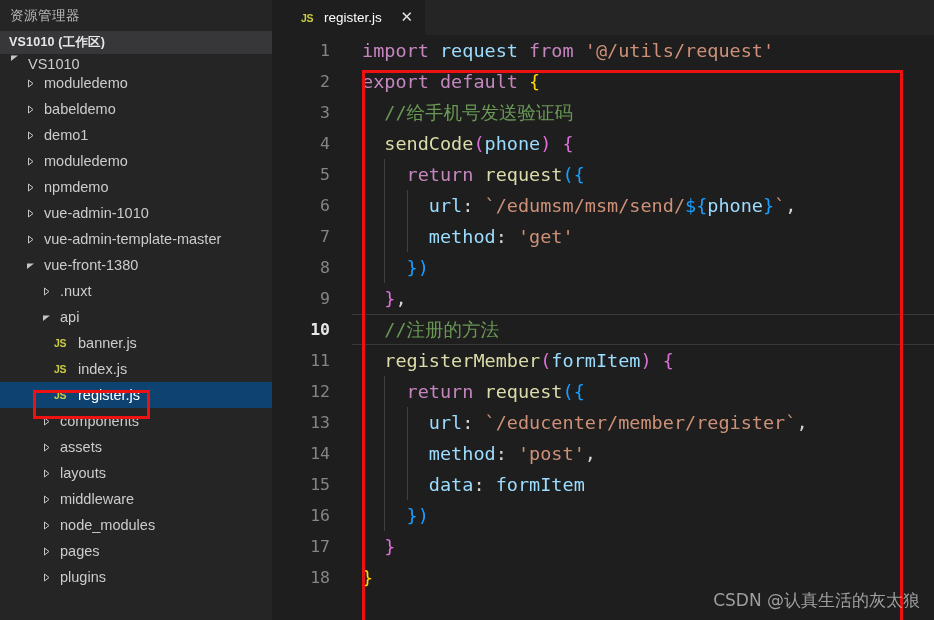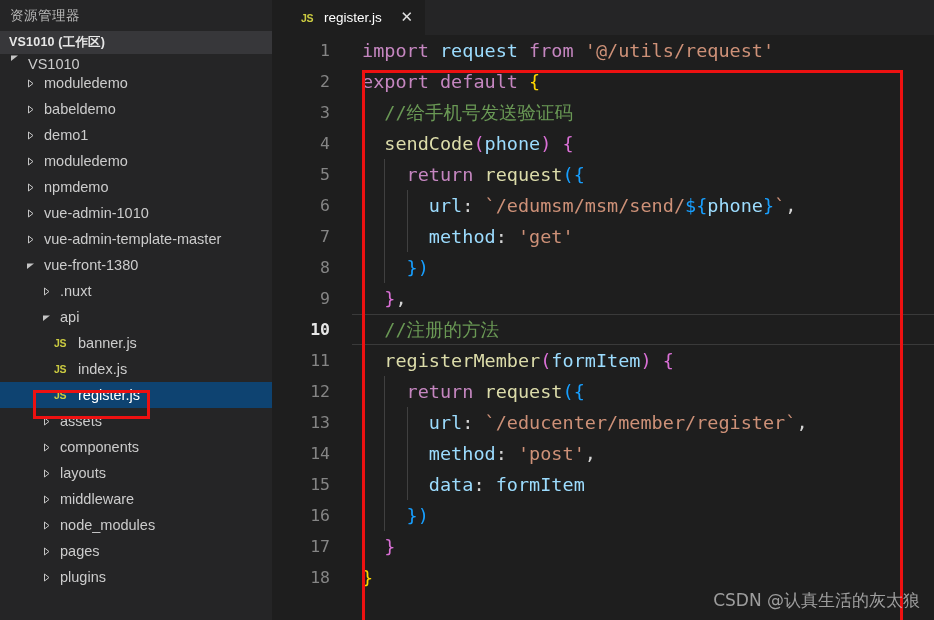--- a/index.html
+++ b/index.html
@@ -366,31 +366,31 @@
           <span class="tree-label">register.js</span>
         </div>
         <div class="tree-row">
           <span style="flex: 0 0 38px;"></span>
           <span class="twisty">
             <svg width="9" height="9" viewBox="0 0 9 9">
               <path d="M2.5 1 L7 4.5 L2.5 8 Z" fill="none" stroke="#c5c5c5" stroke-width="1"></path>
             </svg>
           </span>
           <span style="flex: 0 0 6px;"></span>
+          <span class="tree-label">components</span>
+        </div>
+        <div class="tree-row">
+          <span style="flex: 0 0 38px;"></span>
+          <span class="twisty">
+            <svg width="9" height="9" viewBox="0 0 9 9">
+              <path d="M2.5 1 L7 4.5 L2.5 8 Z" fill="none" stroke="#c5c5c5" stroke-width="1"></path>
+            </svg>
+          </span>
+          <span style="flex: 0 0 6px;"></span>
           <span class="tree-label">assets</span>
-        </div>
-        <div class="tree-row">
-          <span style="flex: 0 0 38px;"></span>
-          <span class="twisty">
-            <svg width="9" height="9" viewBox="0 0 9 9">
-              <path d="M2.5 1 L7 4.5 L2.5 8 Z" fill="none" stroke="#c5c5c5" stroke-width="1"></path>
-            </svg>
-          </span>
-          <span style="flex: 0 0 6px;"></span>
-          <span class="tree-label">components</span>
         </div>
         <div class="tree-row">
           <span style="flex: 0 0 38px;"></span>
           <span class="twisty">
             <svg width="9" height="9" viewBox="0 0 9 9">
               <path d="M2.5 1 L7 4.5 L2.5 8 Z" fill="none" stroke="#c5c5c5" stroke-width="1"></path>
             </svg>
           </span>
           <span style="flex: 0 0 6px;"></span>
           <span class="tree-label">layouts</span>

